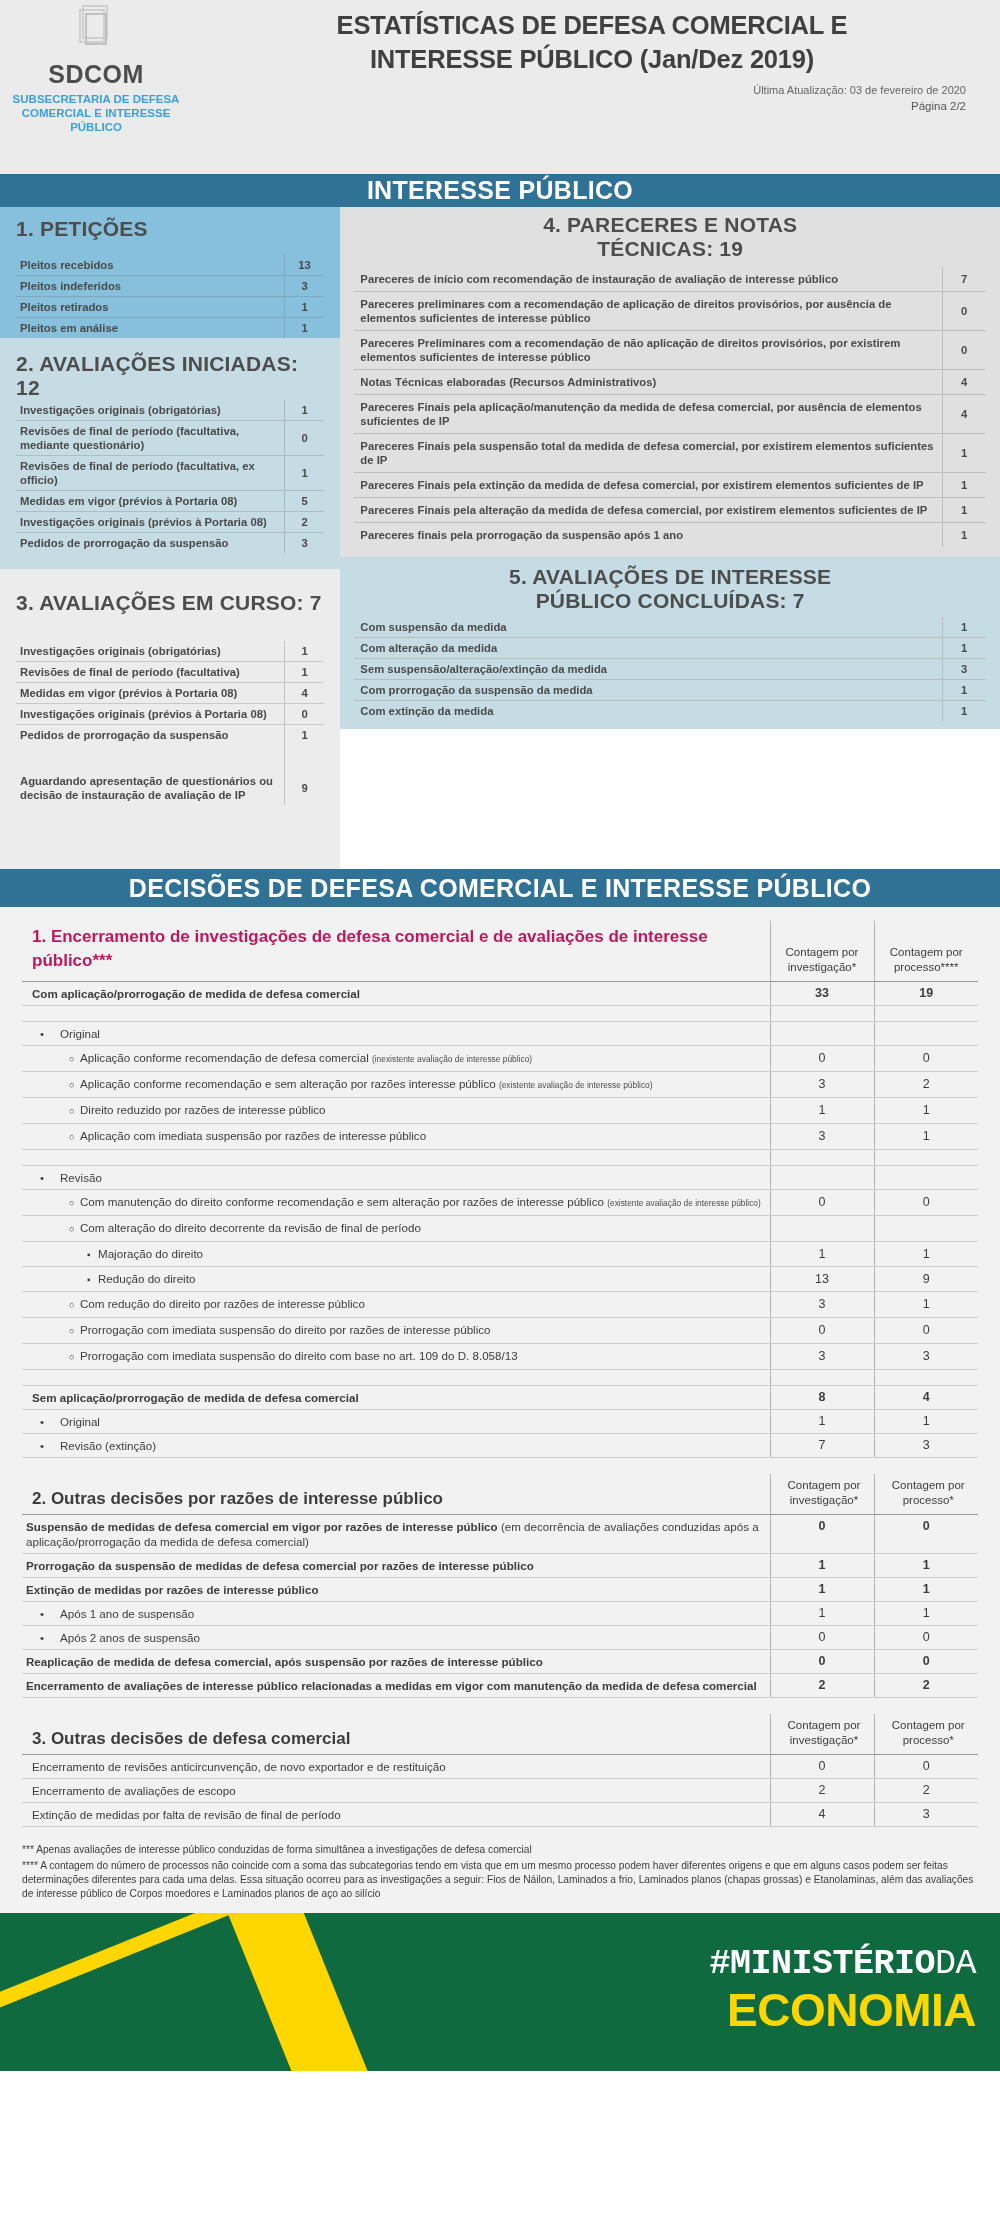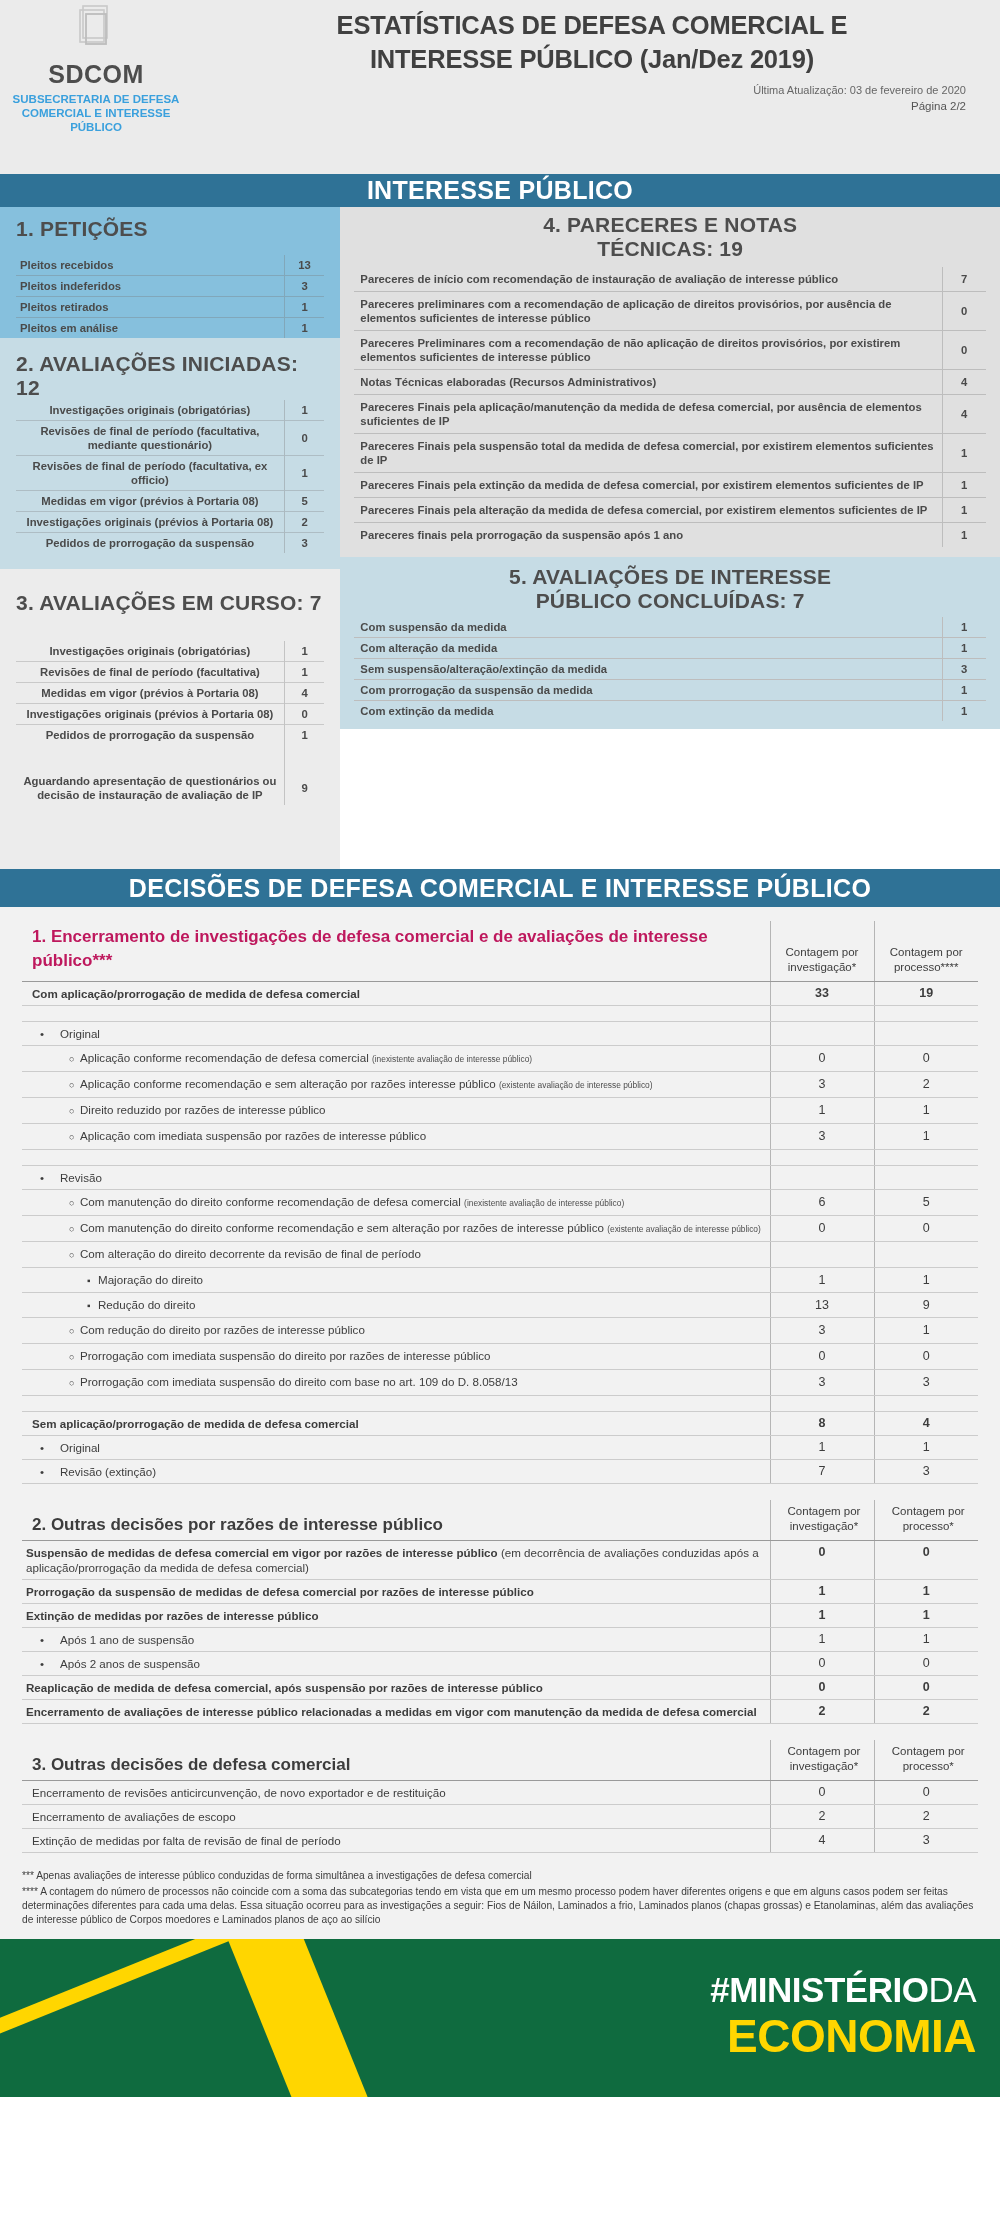--- a/index.html
+++ b/index.html
@@ -107,21 +107,21 @@
     border-top: 1px solid rgba(120,120,120,.35);
     vertical-align: middle;
     line-height: 14px;
   }
   table.kv tr:first-child td { border-top: none; }
   table.kv td.val {
     width: 40px;
     text-align: center;
     border-left: 1px solid rgba(120,120,120,.35);
   }
-  table.kv.noline td { border-top: 1px solid rgba(120,120,120,.30); text-align: center; }
+  table.kv.noline td { border-top: 1px solid rgba(120,120,120,.30); }
 
   
   table.kvr { width: 100%; border-collapse: collapse; }
   table.kvr td {
     font-size: 11.3px;
     color: #4a4a4a;
     font-weight: bold;
     padding: 5px 6px;
     border-top: 1px solid #bdbdbd;
     line-height: 14px;
@@ -234,21 +234,21 @@
     width: 420px; height: 300px;
     background: #0f6b3f;
     transform: rotate(-22deg);
   }
   .footer-bar .min-text {
     position: absolute;
     right: 24px; top: 28px;
     text-align: right;
     line-height: 46px;
   }
-  .min-l1 { font-size: 35px; font-weight: bold; color: #ffffff; letter-spacing: -.5px; }
+  .min-l1 { font-size: 35px; font-weight: bold; color: #ffffff; letter-spacing: -.5px; font-family: Liberation Mono, monospace; }
   .min-l1 .da { color: #ffffff; font-weight: normal; }
   .min-l2 { font-size: 46px; font-weight: bold; color: #ffd600; letter-spacing: -.5px; }
 </style>
 </head>
 <body>
 
 <div class="page-header">
   <div class="brand">
     <span class="brand-logo">
       <svg width="42" height="50" viewBox="0 0 42 50" aria-hidden="true">
@@ -511,25 +511,20 @@
     <tr class="spacer">
           <td></td>
           <td class="num"></td>
           <td class="num"></td>
         </tr>
 
     <tr>
       <td><span class="lvl1 bul">Revisão</span></td>
       <td class="num"></td>
       <td class="num"></td>
-    </tr>
-    <tr>
-      <td><span class="lvl2 cir"><span>Com manutenção do direito conforme recomendação de defesa comercial</span> <span class="small-note">(inexistente avaliação de interesse público)</span></span></td>
-      <td class="num">6</td>
-      <td class="num">5</td>
     </tr>
     <tr>
       <td><span class="lvl2 cir"><span>Com manutenção do direito conforme recomendação e sem alteração por razões de interesse público</span> <span class="small-note">(existente avaliação de interesse público)</span></span></td>
       <td class="num">0</td>
       <td class="num">0</td>
     </tr>
     <tr>
       <td><span class="lvl2 cir">Com alteração do direito decorrente da revisão de final de período</span></td>
       <td class="num"></td>
       <td class="num"></td>

